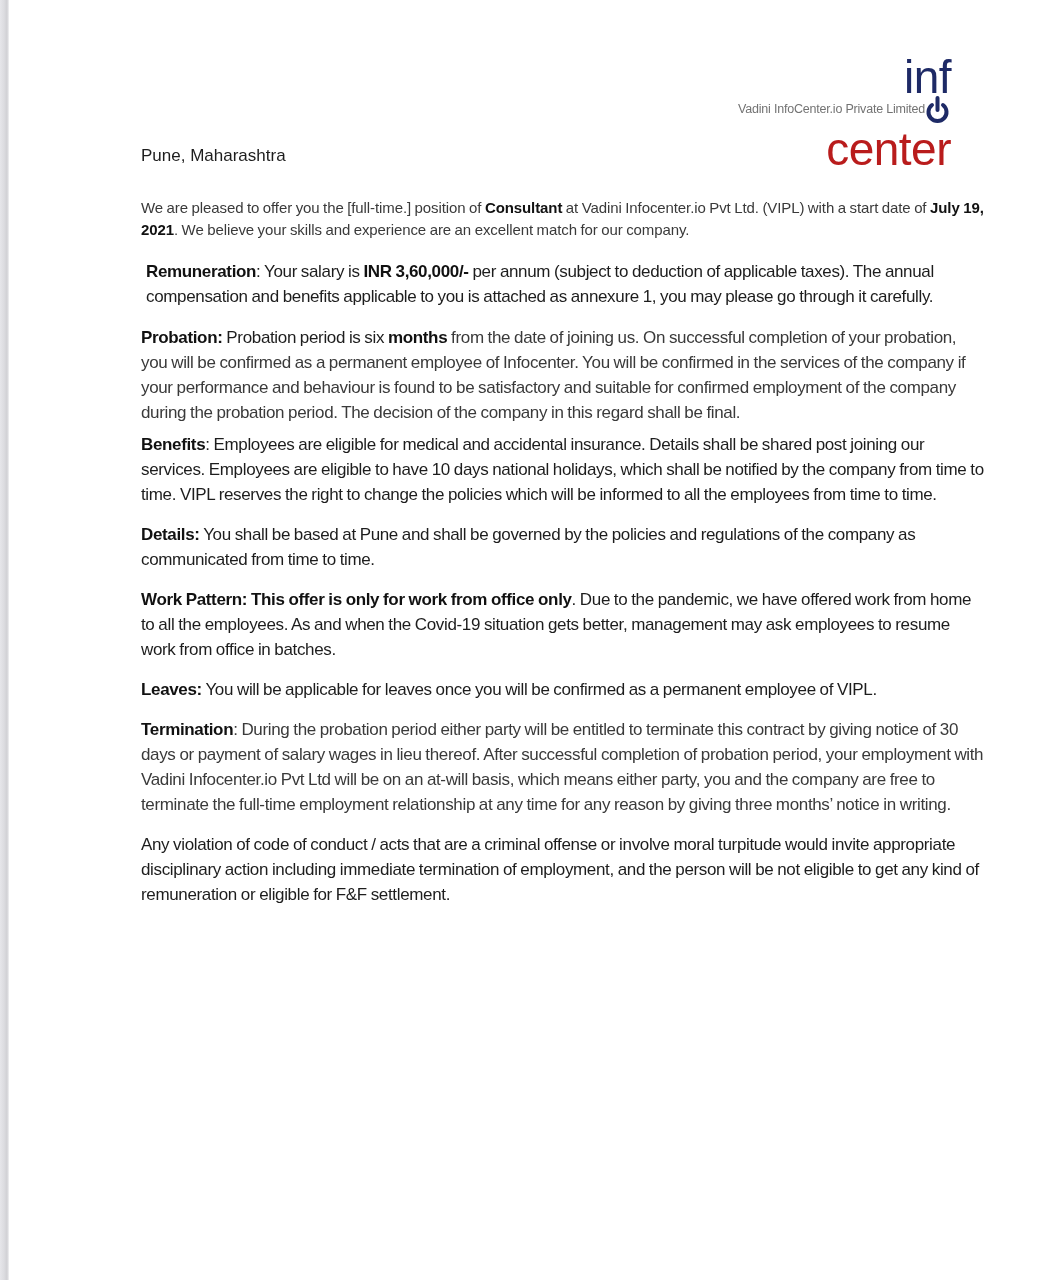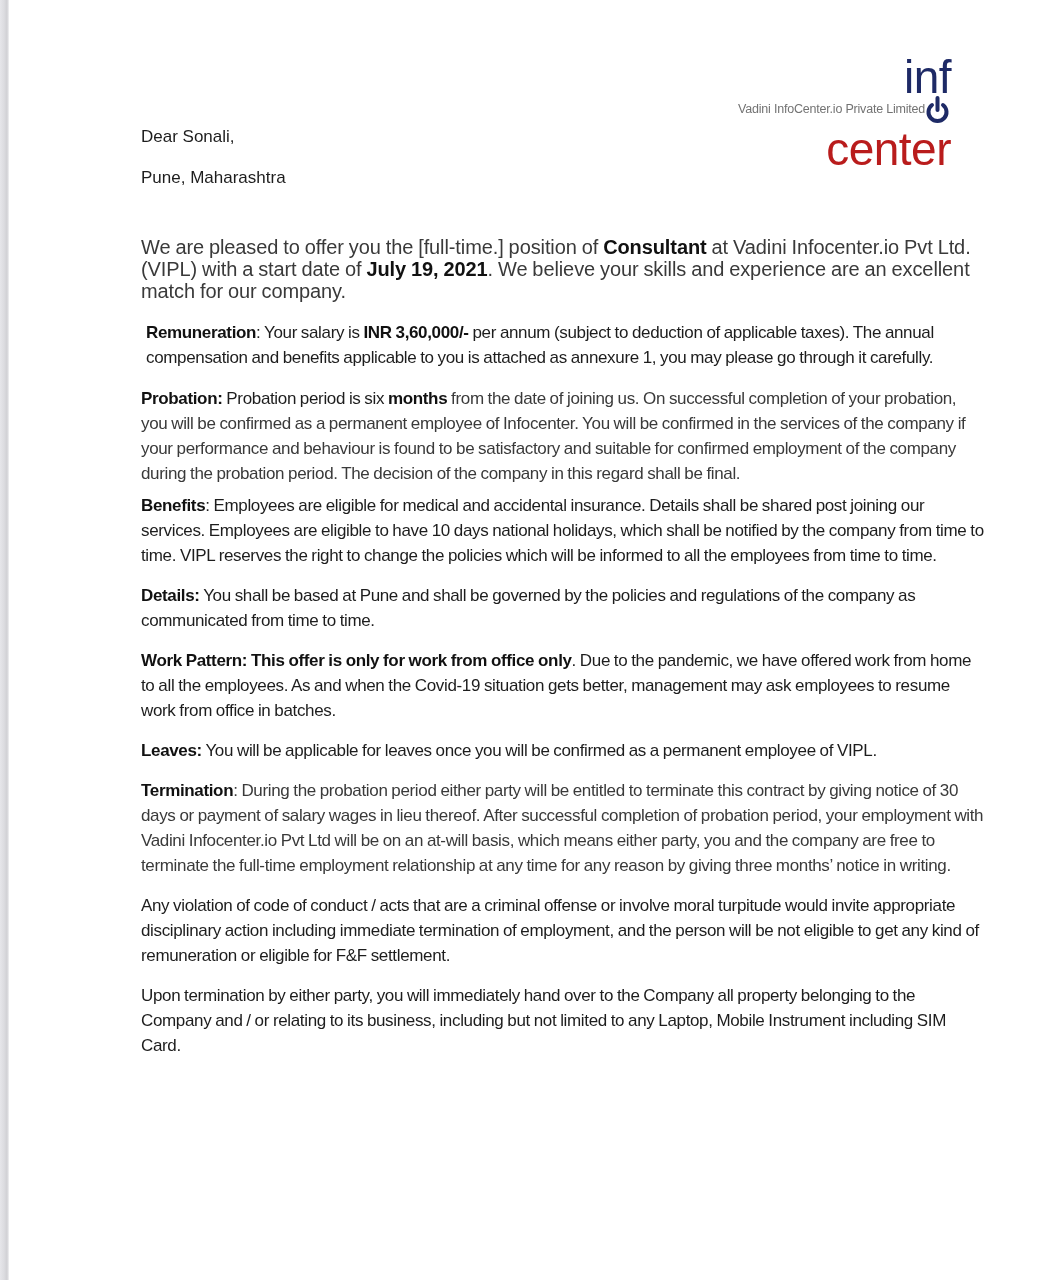--- a/index.html
+++ b/index.html
@@ -70,22 +70,22 @@
   }
   .place { margin-top: 19px; }
   p.para {
     font-size: 17px;
     line-height: 25px;
     margin: 0;
     letter-spacing: -0.35px;
     word-spacing: -0.5px;
   }
   p.intro {
-    margin-top: 47px;
-    font-size: 20px;
+    margin-top: 30px;
+    font-size: 15px;
     line-height: 22px;
     color: #3a3a3a;
     letter-spacing: -0.1px;
   }
   p.rem { margin-top: 18px; padding-left: 5px; }
   p.doj { margin-top: 16px; }
   p.prob { margin-top: 16px; }
   p.ben { margin-top: 7px; }
   p.loc { margin-top: 15px; }
   p.work { margin-top: 15px; }
@@ -109,21 +109,20 @@
         <path d="M7 11 A9 9 0 1 0 18 11" fill="none" stroke="#1e2a66" stroke-width="4" stroke-linecap="round"></path>
         <line x1="12.5" y1="4" x2="12.5" y2="16" stroke="#1e2a66" stroke-width="4" stroke-linecap="round"></line>
       </svg>
     </span>
     <span class="logo-center">center</span>
   </div>
   <div class="logo-sub">Vadini InfoCenter.io Private Limited</div>
 </div>
 
 <div class="letter">
-  <p class="salutation">Dear Sonali,</p>
   <p class="place">Pune, Maharashtra</p>
 
   <p class="para intro"><span>We are pleased to offer you the [full-time.] position of </span><b>Consultant</b><span> at Vadini Infocenter.io Pvt Ltd. (VIPL) with a start date of </span><b>July 19, 2021</b><span>. We believe your skills and experience are an excellent match for our company.</span></p>
 
   <p class="para rem"><b>Remuneration</b><span>: Your salary is </span><b>INR 3,60,000/-</b><span> per annum (subject to deduction of applicable taxes). The annual compensation and benefits applicable to you is attached as annexure 1, you may please go through it carefully.</span></p>
 
 
   <p class="para prob"><b>Probation:</b><span> Probation period is six </span><b>months</b><span class="grey"> from the date of joining us. On successful completion of your probation, you will be confirmed as a permanent employee of Infocenter. You will be confirmed in the services of the company if your performance and behaviour is found to be satisfactory and suitable for confirmed employment of the company during the probation period. The decision of the company in this regard shall be final.</span></p>
 
   <p class="para ben"><b>Benefits</b><span>: Employees are eligible for medical and accidental insurance. Details shall be shared post joining our services. Employees are eligible to have 10 days national holidays, which shall be notified by the company from time to time. VIPL reserves the right to change the policies which will be informed to all the employees from time to time.</span></p>
@@ -131,14 +130,13 @@
   <p class="para loc"><b>Details:</b><span> You shall be based at Pune and shall be governed by the policies and regulations of the company as communicated from time to time.</span></p>
 
   <p class="para work"><b>Work Pattern: This offer is only for work from office only</b><span>. Due to the pandemic, we have offered work from home to all the employees. As and when the Covid-19 situation gets better, management may ask employees to resume work from office in batches.</span></p>
 
   <p class="para leave"><b>Leaves:</b><span> You will be applicable for leaves once you will be confirmed as a permanent employee of VIPL.</span></p>
 
   <p class="para term"><b>Termination</b><span class="grey">: During the probation period either party will be entitled to terminate this contract by giving notice of 30 days or payment of salary wages in lieu thereof. After successful completion of probation period, your employment with Vadini Infocenter.io Pvt Ltd will be on an at-will basis, which means either party, you and the company are free to terminate the full-time employment relationship at any time for any reason by giving three months’ notice in writing.</span></p>
 
   <p class="para viol">Any violation of code of conduct / acts that are a criminal offense or involve moral turpitude would invite appropriate disciplinary action including immediate termination of employment, and the person will be not eligible to get any kind of remuneration or eligible for F&amp;F settlement.</p>
 
-  <p class="para upon">Upon termination by either party, you will immediately hand over to the Company all property belonging to the Company and / or relating to its business, including but not limited to any Laptop, Mobile Instrument including SIM Card.</p>
 </div>
 
 </body></html>

